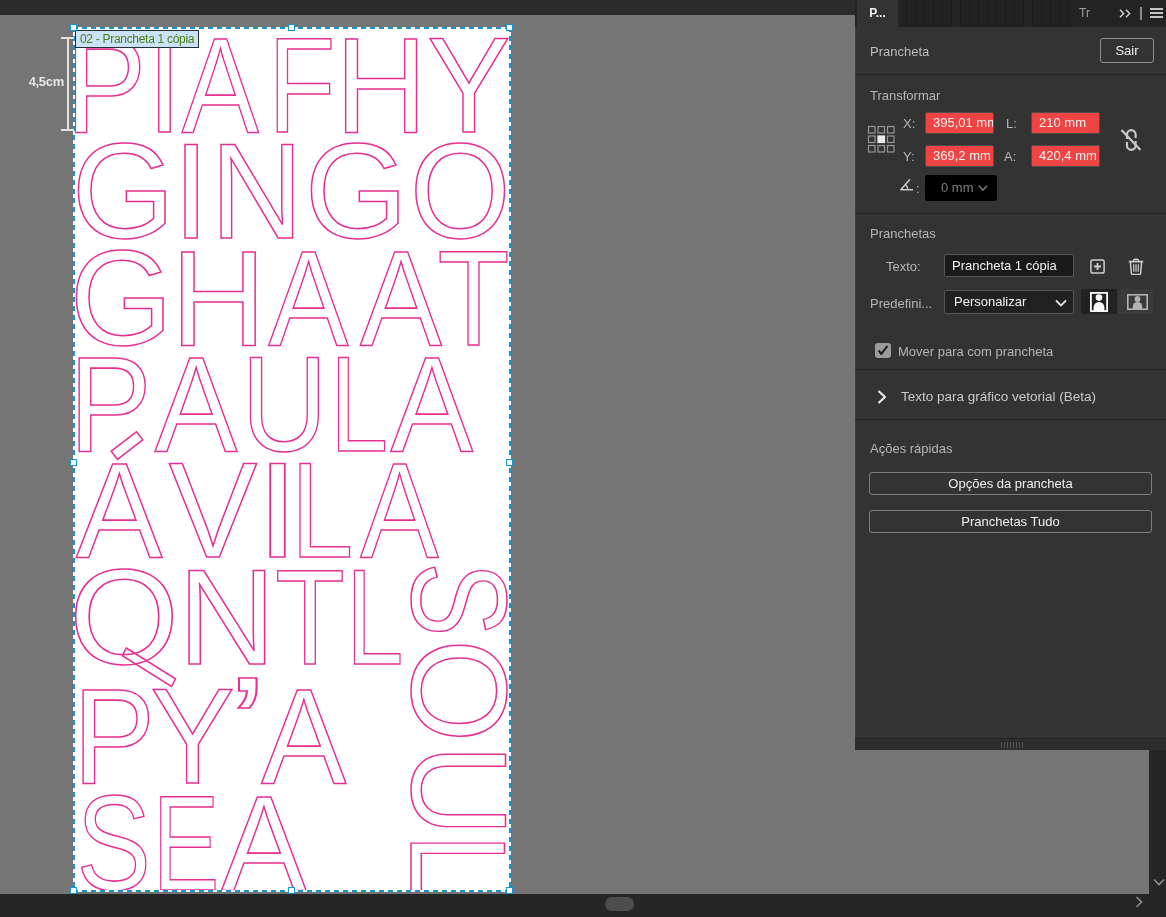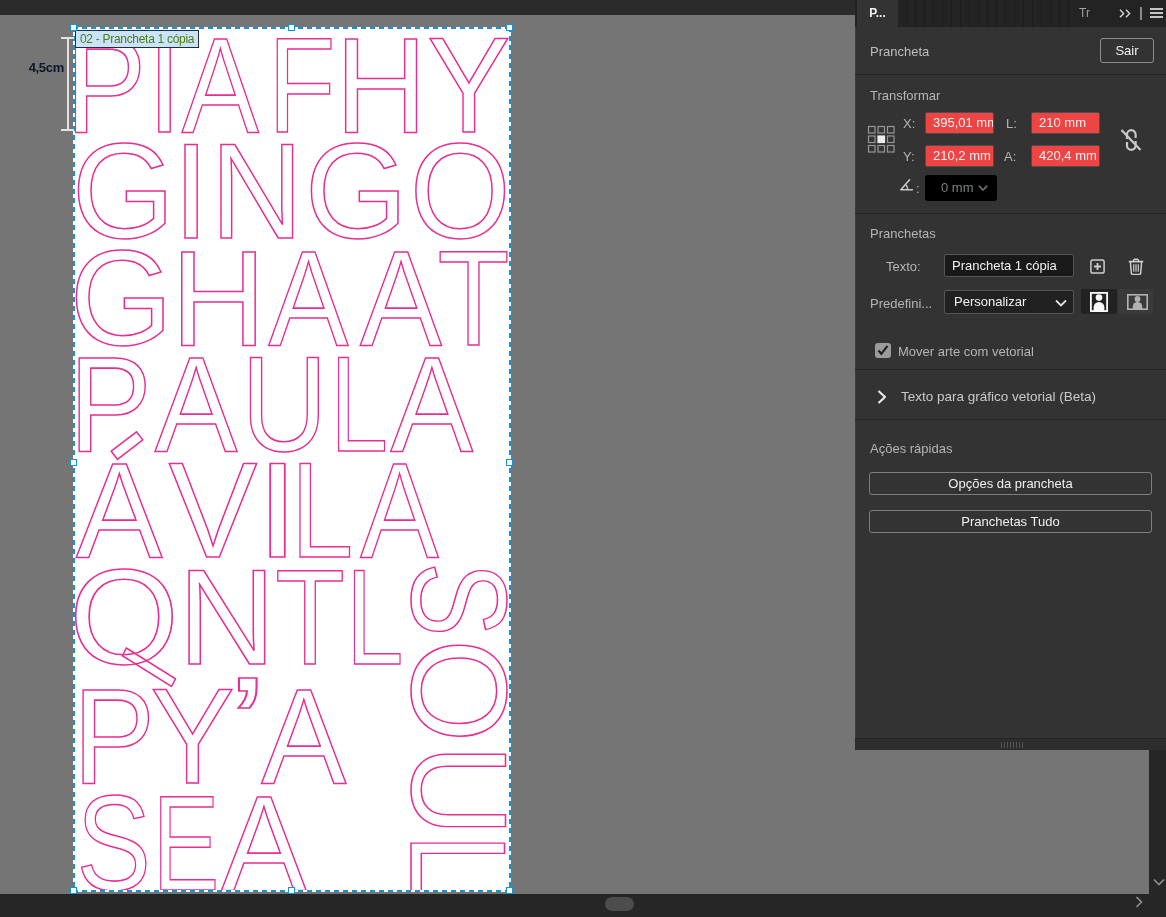--- a/index.html
+++ b/index.html
@@ -9,21 +9,21 @@
 #hthumb{left:605px;top:897px;width:29px;height:14px;border-radius:7px;background:#4d4d4d}
 #artboard{left:74px;top:28px;width:436px;height:863px;background:#fff}
 #ants{left:73px;top:27px;width:438px;height:865px;pointer-events:none}
 #ants .h, #ants .v{position:absolute}
 .handle{position:absolute;width:7px;height:7px;background:#fff;border:1px solid #1793cf;z-index:6}
 #ablabel{left:75px;top:30px;height:18px;background:#cbe3f8;border:1px solid #232d37;color:#4d7c0f;font-size:12px;letter-spacing:-0.3px;line-height:16px;padding:0 4px;white-space:nowrap}
 #bracket{left:61px;top:37px;width:13px;height:94px}
 #bracket .vl{position:absolute;left:6px;top:0;width:2px;height:94px;background:#e2e2e2}
 #bracket .t{position:absolute;left:0;top:0;width:13px;height:2px;background:#e2e2e2}
 #bracket .b{position:absolute;left:0;bottom:0;width:13px;height:2px;background:#e2e2e2}
-#cmlabel{left:24px;top:60px;width:40px;color:#0f172a;font-size:13px;font-weight:bold;text-align:right;letter-spacing:-0.3px}
+#cmlabel{left:24px;top:74px;width:40px;color:#e5e5e5;font-size:13px;font-weight:bold;text-align:right;letter-spacing:-0.3px}
 
 #panel{left:855px;top:0;width:311px;height:750px;background:#333333;border-left:1px solid #3e3e3e;color:#b8b8b8;font-size:13px}
 #tabbar{position:absolute;left:855px;top:0;width:311px;height:27px;background:#232323}
 #tabstripes{position:absolute;left:43px;top:0;width:177px;height:27px;background:repeating-linear-gradient(90deg,#232323 0 8px,#1c1c1c 8px 9px)}
 #tab1{position:absolute;left:2px;top:0;width:41px;height:27px;background:#333333;color:#f3f3f3;font-weight:bold;font-size:12px;line-height:27px;text-align:center}
 #tabTr{position:absolute;left:224px;top:0;width:40px;height:27px;color:#a0a0a0;font-size:12px;line-height:27px}
 #coll{position:absolute;left:264px;top:9px}
 #sep1{position:absolute;left:285px;top:7px;width:1.5px;height:13px;background:#8a8a8a}
 #burger{position:absolute;left:295px;top:8px;width:13px;height:10px;border-top:2px solid #c4c4c4;border-bottom:2px solid #c4c4c4}
 #burger:before{content:"";position:absolute;left:0;top:2px;width:13px;height:2px;background:#c4c4c4}
@@ -150,21 +150,21 @@
 <rect x="20.5" y="11.0" width="6.5" height="6.5" fill="none" stroke="#969696" stroke-width="1.2"></rect>
 <rect x="1.5" y="20.5" width="6.5" height="6.5" fill="none" stroke="#969696" stroke-width="1.2"></rect>
 <rect x="11.0" y="20.5" width="6.5" height="6.5" fill="none" stroke="#969696" stroke-width="1.2"></rect>
 <rect x="20.5" y="20.5" width="6.5" height="6.5" fill="none" stroke="#969696" stroke-width="1.2"></rect>
 </svg>
 <div class="abs flabel" style="left:903px;top:116px">X:</div>
 <div class="abs field" style="left:925px;top:112px">395,01 mm</div>
 <div class="abs flabel" style="left:1006px;top:116px">L:</div>
 <div class="abs field" style="left:1031px;top:112px">210 mm</div>
 <div class="abs flabel" style="left:903px;top:149px">Y:</div>
-<div class="abs field" style="left:925px;top:145px">210,2 mm</div>
+<div class="abs field" style="left:925px;top:145px">369,2 mm</div>
 <div class="abs flabel" style="left:1004px;top:149px">A:</div>
 <div class="abs field" style="left:1031px;top:145px">420,4 mm</div>
 <svg class="abs" style="left:899px;top:178px" width="15" height="13" viewBox="0 0 15 13">
     <path d="M11 1.2 L1.8 11.7 L14 11.7" stroke="#c9c9c9" stroke-width="1.5" fill="none" stroke-linejoin="round"></path>
     <path d="M6.3 6.6 A 5.5 5.5 0 0 1 8.6 11.5" stroke="#c9c9c9" stroke-width="1.3" fill="none"></path>
   </svg>
 <div class="abs flabel" style="left:916px;top:181px">:</div>
 <div class="abs" id="angdrop">0 mm<svg class="ac" width="10" height="6" viewBox="0 0 10 6">
       <path d="M0.8 0.8 L5 5 L9.2 0.8" stroke="#7c7c7c" stroke-width="1.5" fill="none"></path>
     </svg></div>
@@ -203,21 +203,21 @@
 <svg class="abs" style="left:1127px;top:294px" width="21" height="16" viewBox="0 0 21 16">
     <rect x="0.8" y="0.8" width="19.4" height="14.4" fill="none" stroke="#b2b2b2" stroke-width="1.6"></rect>
     <circle cx="10.5" cy="5" r="2.9" fill="#b2b2b2"></circle>
     <path d="M5.8 15.2 v-2.6 a4.7 4.7 0 0 1 9.4 0 v2.6 Z" fill="#b2b2b2"></path>
   </svg>
 
 <div class="abs" style="left:875px;top:343px;width:16px;height:15px;background:#9b9b9b;border-radius:3px"></div>
 <svg class="abs" style="left:877px;top:344px" width="12" height="13" viewBox="0 0 12 13">
     <path d="M1.5 6.5 L4.3 9.8 L10.5 1.8" stroke="#1f1f1f" stroke-width="2.1" fill="none"></path>
   </svg>
-<div class="abs flabel" style="left:898px;top:344px">Mover arte com vetorial</div>
+<div class="abs flabel" style="left:898px;top:344px">Mover para com prancheta</div>
 <div class="div" style="top:369px"></div>
 <svg class="abs" style="left:877px;top:390px" width="9" height="14" viewBox="0 0 9 14">
     <path d="M1.5 1 L8 7 L1.5 13" stroke="#e8e8e8" stroke-width="2.2" fill="none"></path>
   </svg>
 <div class="abs" style="left:901px;top:389px;font-size:13.5px;color:#c9c9c9">Texto para gráfico vetorial (Beta)</div>
 <div class="div" style="top:419px"></div>
 <div class="abs sechead" style="left:870px;top:441px">Ações rápidas</div>
 <div class="abs qbtn" style="top:472px">Opções da prancheta</div>
 <div class="abs qbtn" style="top:510px">Pranchetas Tudo</div>
 <div id="grip">

